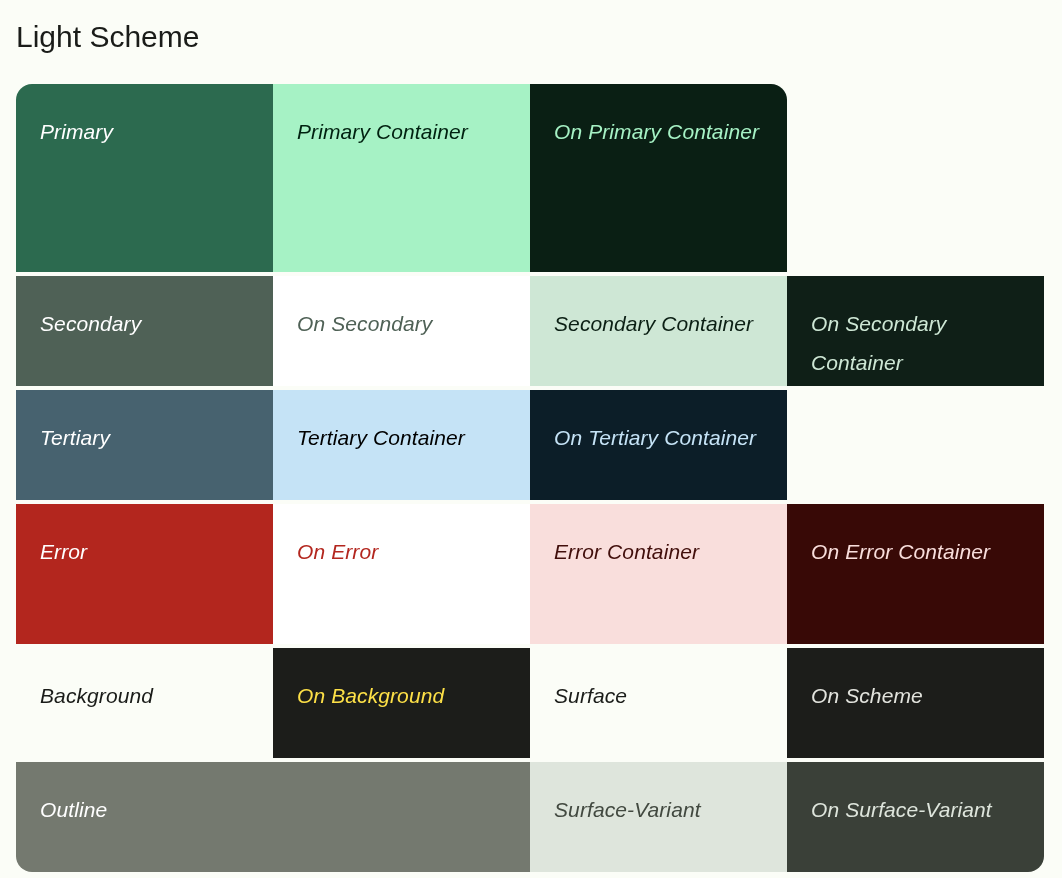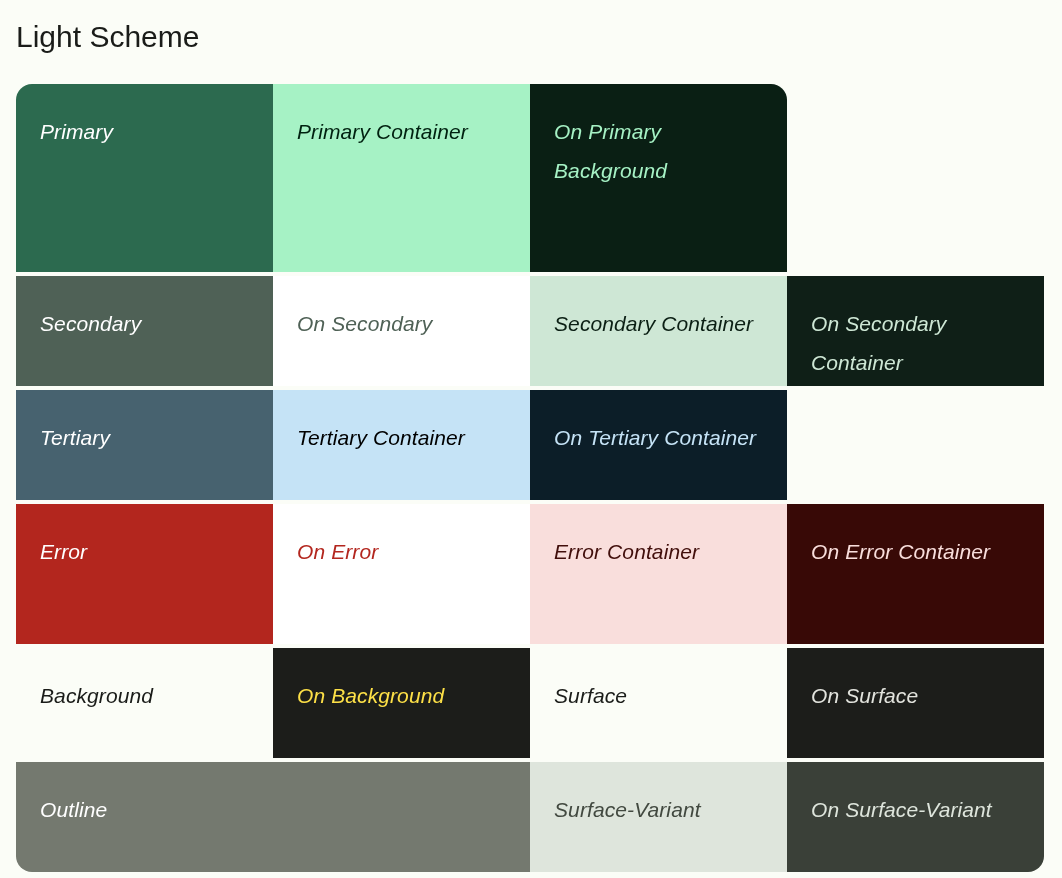--- a/index.html
+++ b/index.html
@@ -98,21 +98,21 @@
 
   <div class="scheme-grid">
       <div class="scheme-row row-primary">
         <div class="swatch" style="background: rgb(44, 106, 79);">
           <div class="swatch-label" style="color: rgb(255, 255, 255);">Primary</div>
         </div>
         <div class="swatch" style="background: rgb(166, 242, 197);">
           <div class="swatch-label" style="color: rgb(0, 33, 16);">Primary Container</div>
         </div>
         <div class="swatch" style="background: rgb(10, 31, 20);">
-          <div class="swatch-label" style="color: rgb(166, 242, 197);">On Primary Background</div>
+          <div class="swatch-label" style="color: rgb(166, 242, 197);">On Primary Container</div>
         </div>
       </div>
       <div class="scheme-row row-secondary">
         <div class="swatch" style="background: rgb(79, 97, 86); padding-left: 48px;">
           <div class="swatch-label" style="color: rgb(255, 255, 255);">Secondary</div>
         </div>
         <div class="swatch" style="background: rgb(255, 255, 255);">
           <div class="swatch-label" style="color: rgb(79, 97, 86);">On Secondary</div>
         </div>
         <div class="swatch" style="background: rgb(206, 231, 213);">
@@ -151,21 +151,21 @@
         <div class="swatch is-plain">
           <div class="swatch-label" style="color: rgb(26, 28, 25);">Background</div>
         </div>
         <div class="swatch" style="background: rgb(28, 29, 26);">
           <div class="swatch-label" style="color: #fde047;">On Background</div>
         </div>
         <div class="swatch is-plain">
           <div class="swatch-label" style="color: rgb(26, 28, 25);">Surface</div>
         </div>
         <div class="swatch" style="background: rgb(28, 29, 26);">
-          <div class="swatch-label" style="color: rgb(226, 227, 221);">On Surface</div>
+          <div class="swatch-label" style="color: rgb(226, 227, 221);">On Scheme</div>
         </div>
       </div>
       <div class="scheme-row row-outline">
         <div class="swatch" style="background: rgb(116, 121, 111);">
           <div class="swatch-label" style="color: rgb(255, 255, 255);">Outline</div>
         </div>
         <div class="swatch" style="background: rgb(116, 121, 111);">
           <div class="swatch-label" style="color: rgb(255, 255, 255);"></div>
         </div>
         <div class="swatch" style="background: rgb(222, 229, 220);">

